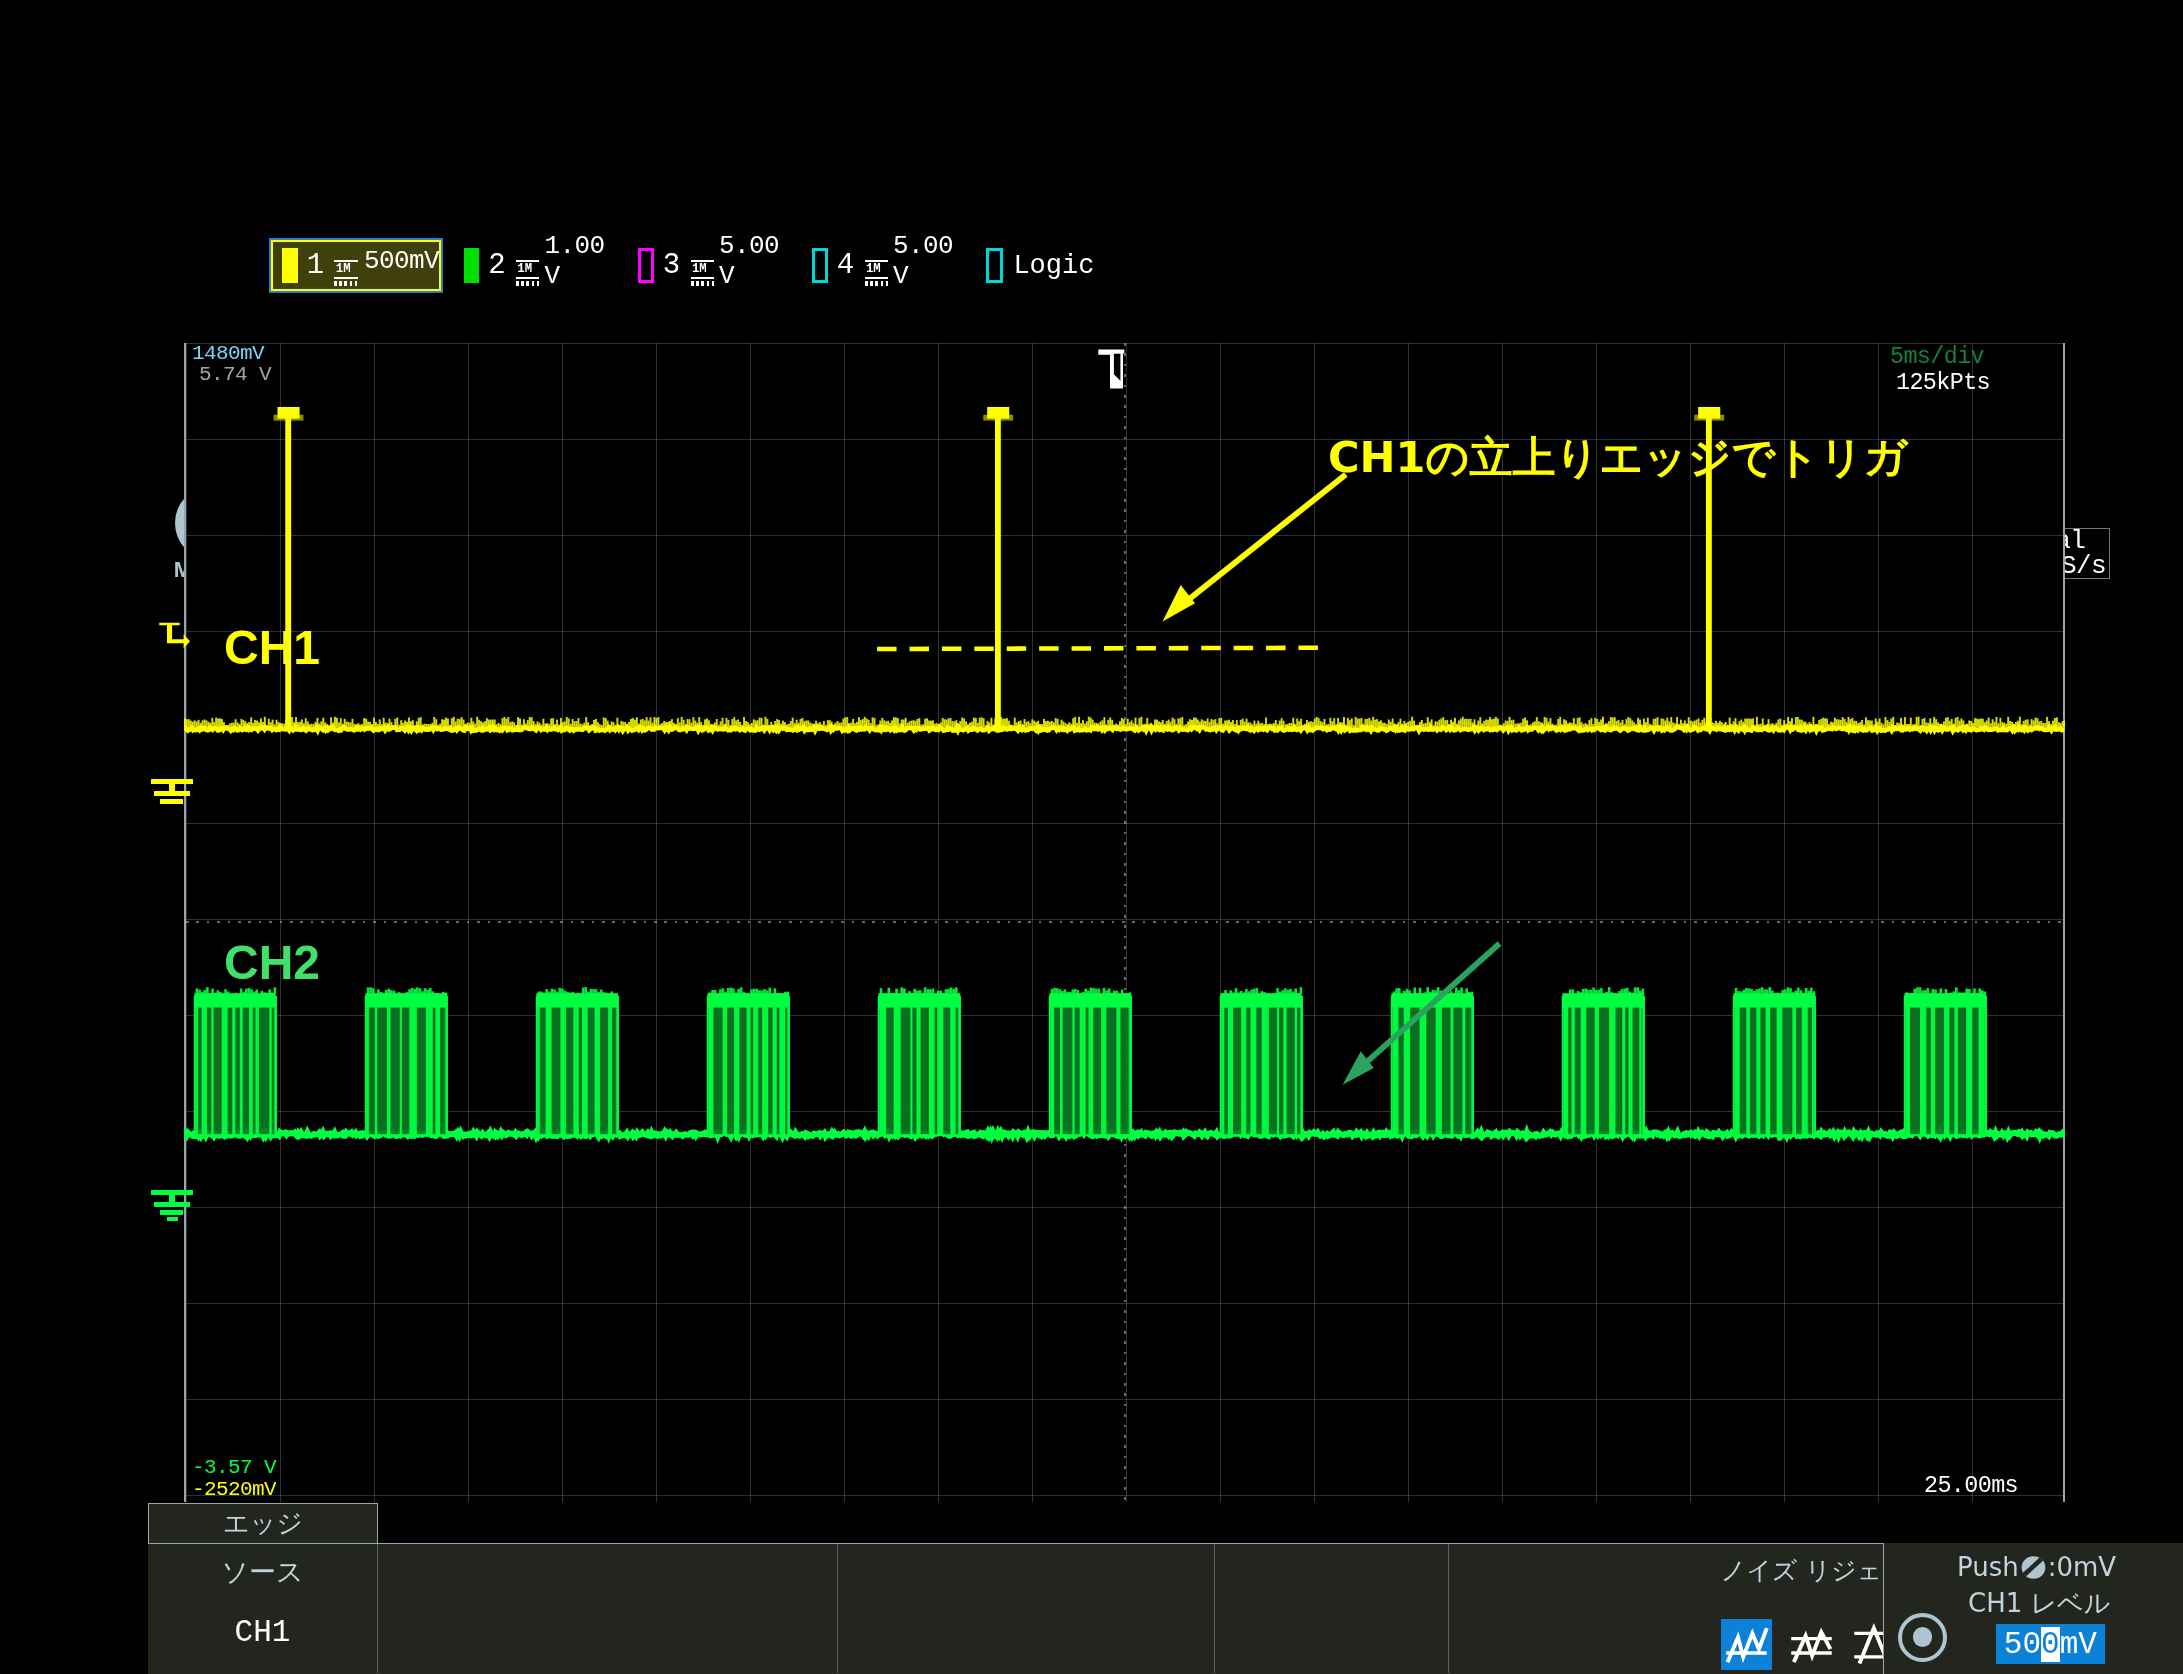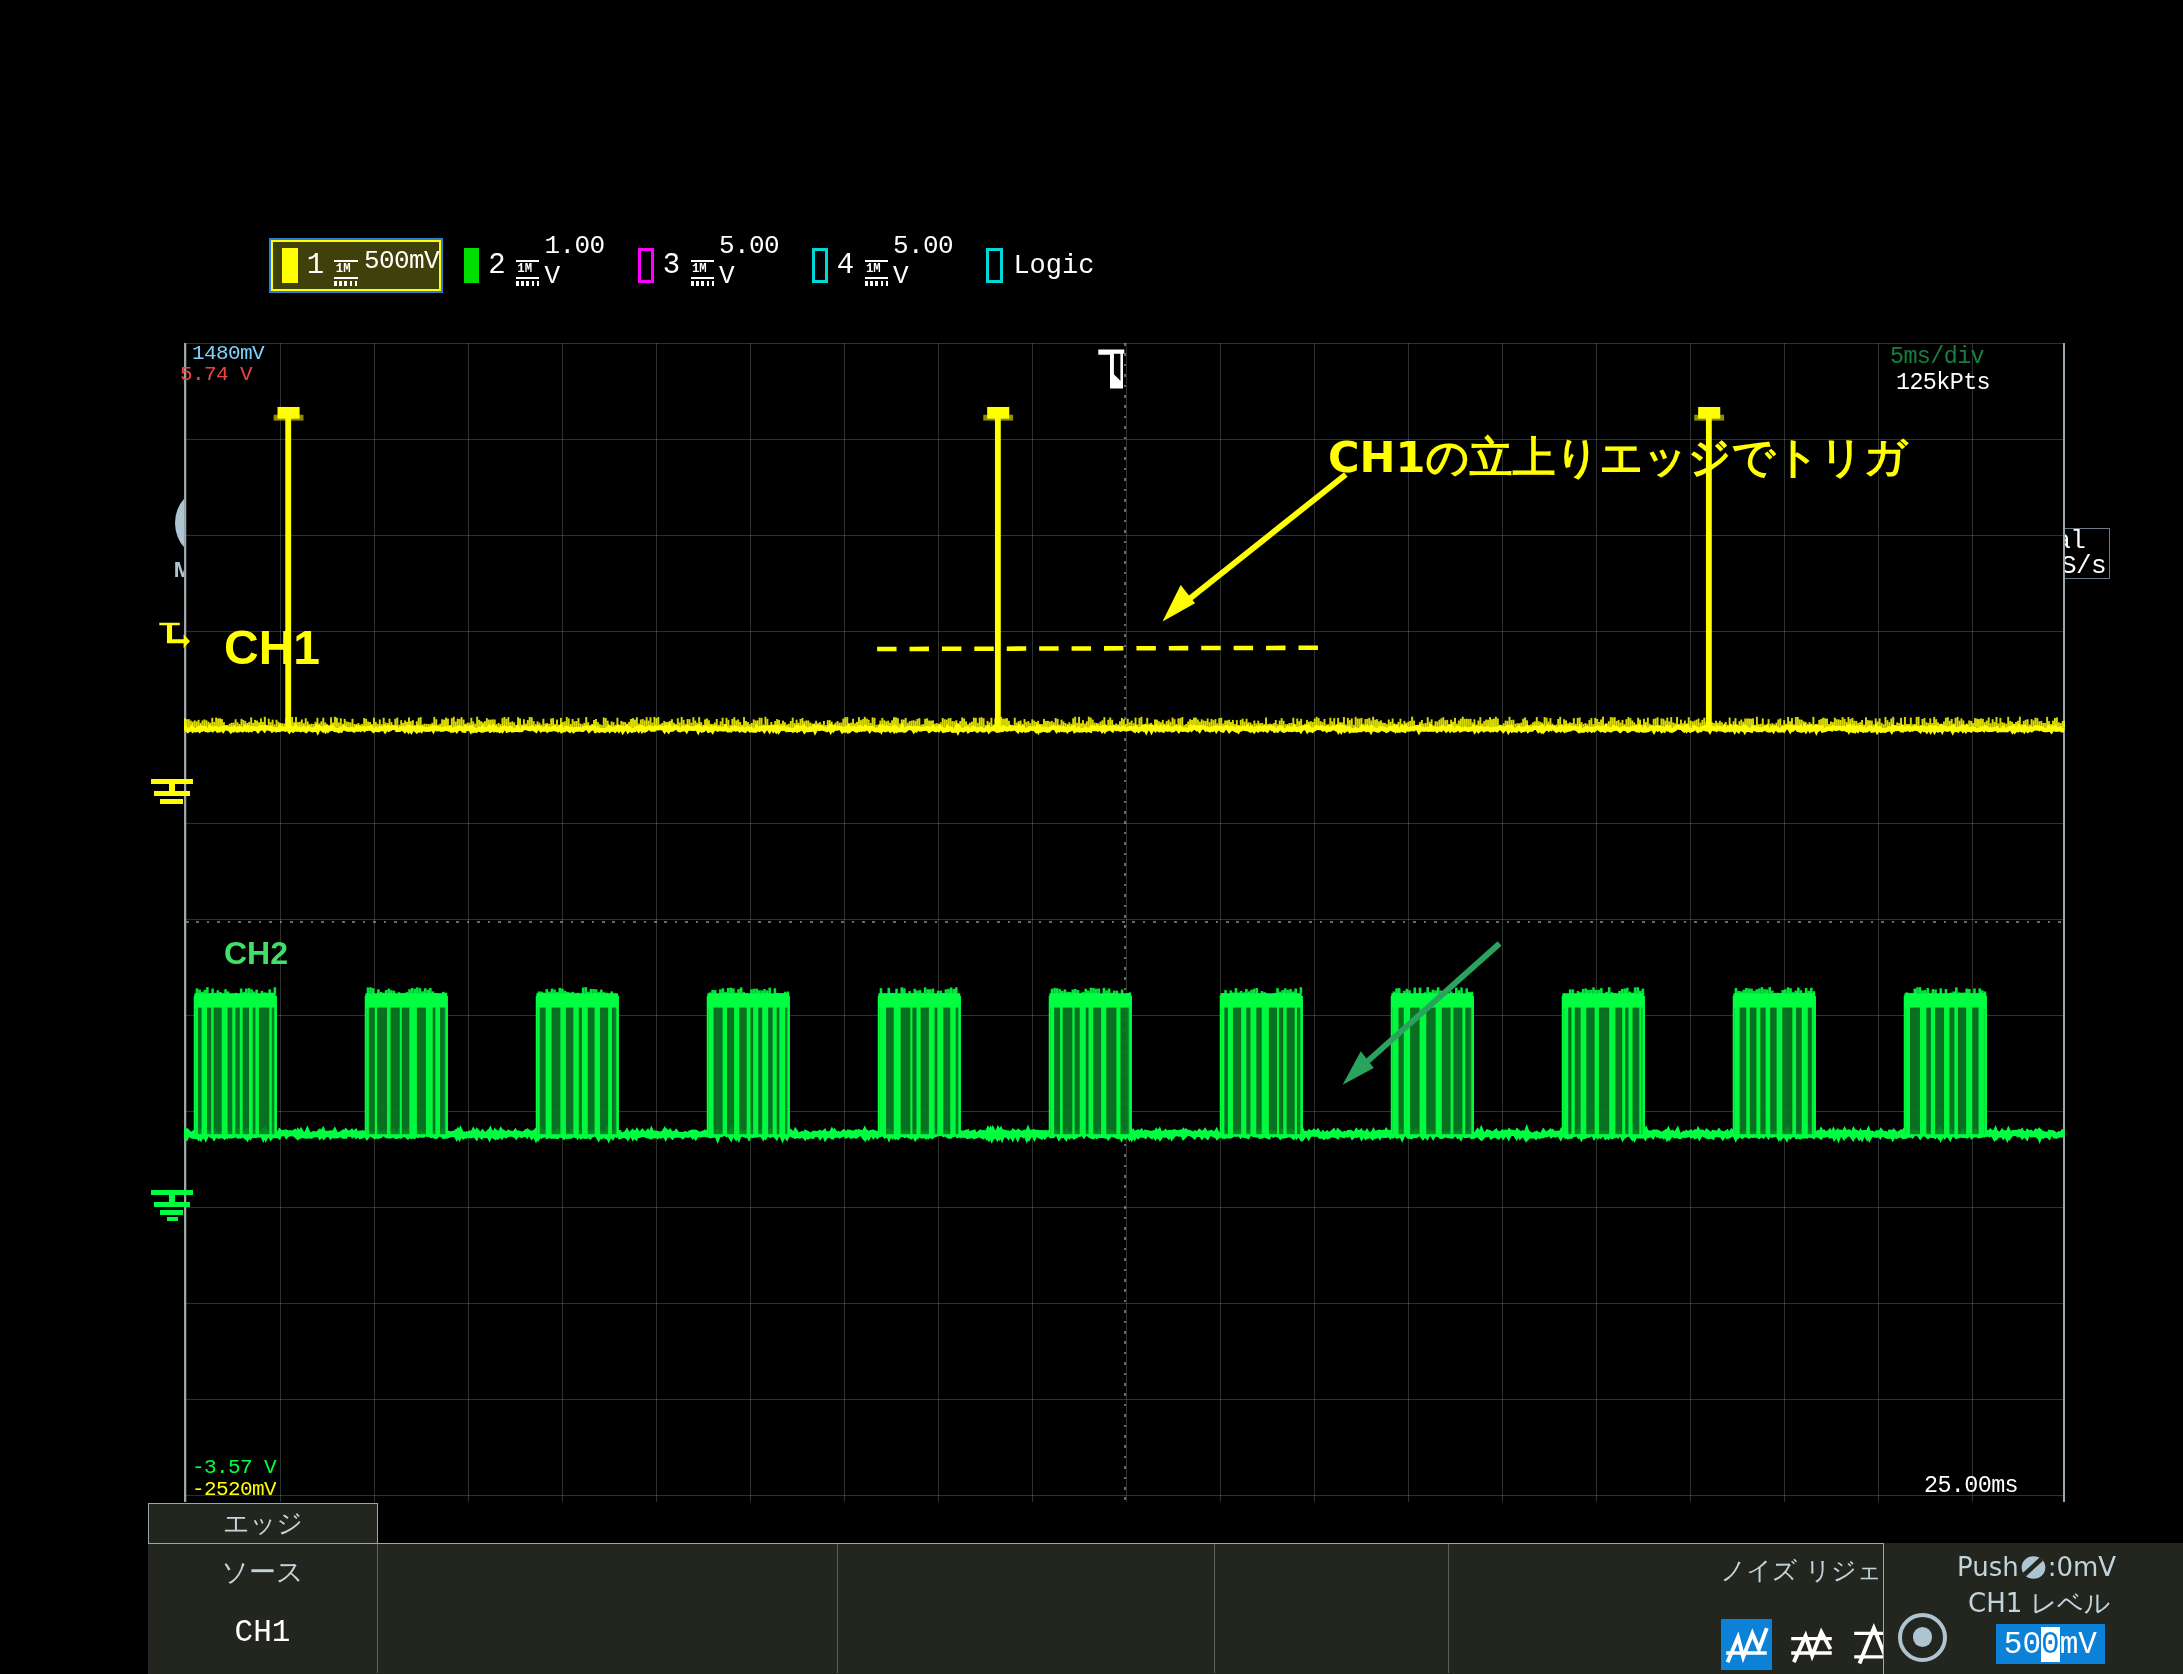--- a/index.html
+++ b/index.html
@@ -60,21 +60,21 @@
       repeating-linear-gradient(to bottom, rgba(150,165,160,.30) 0 1.3px, transparent 1.3px 96px);
   }
   #gridcenter-v{position:absolute;left:938px;top:0;width:1.9px;height:100%;
     background:repeating-linear-gradient(to bottom,rgba(180,195,190,.55) 0 2.6px,transparent 2.6px 10.4px);}
   #gridcenter-h{position:absolute;top:578px;left:0;width:100%;height:1.9px;
     background:repeating-linear-gradient(to right,rgba(180,195,190,.55) 0 2.6px,transparent 2.6px 10.4px);}
 
   
   .readout{position:absolute;font-family:"Liberation Mono",monospace;font-size:21px;letter-spacing:-0.6px;line-height:1.05;}
   #ro-tl1{left:192px;top:343px;color:#7dd3fc;}
-  #ro-tl2{left:180px;top:364px;color:#ef4444;}
+  #ro-tl2{left:199px;top:364px;color:#a3a3a3;}
   #ro-tr1{left:1890px;top:345px;color:#15803d;font-size:23.4px;}
   #ro-tr2{left:1896px;top:371px;color:#fff;font-size:23.4px;}
   #ro-bl1{left:192px;top:1457px;color:#00ff40;}
   #ro-bl2{left:192px;top:1479px;color:#ffff00;overflow:hidden;height:21px;}
   #ro-br{left:1924px;top:1474px;color:#fff;font-size:23.4px;}
 
   
   #trig-marker{position:absolute;left:1097px;top:348px;width:39px;height:42px;}
 
   
@@ -92,21 +92,21 @@
 
   
   #wave{position:absolute;left:184px;top:343px;width:1881px;height:1159px;overflow:hidden;}
 
   
   .anno{position:absolute;font-family:"DejaVu Sans",sans-serif;font-weight:bold;white-space:nowrap;}
   #anno1{left:500px;top:397px;color:#ffff00;font-size:45px;}
   #anno2{left:1328px;top:429px;color:#ffff00;font-size:43px;}
   #anno3{left:1457px;top:873px;color:#41e069;font-size:43px;}
   #chlabel1{left:224px;top:620px;color:#ffff00;font-size:48px;font-family:"Liberation Sans",sans-serif;}
-  #chlabel2{left:224px;top:935px;color:#41e069;font-size:32px;font-family:"Liberation Sans",sans-serif;}
+  #chlabel2{left:224px;top:935px;color:#41e069;font-size:48px;font-family:"Liberation Sans",sans-serif;}
 
   
   #edgetab{position:absolute;left:148px;top:1503px;width:230px;height:42px;
            background:#23261f;border:1.9px solid #9aa5ad;box-sizing:border-box;
            color:#c3d3dc;font-size:26px;text-align:center;line-height:38px;font-family:"DejaVu Sans",sans-serif;}
   #menubar{position:absolute;left:148px;top:1543px;width:2035px;height:131px;background:#23261f;border-top:1.9px solid #9aa5ad;box-sizing:border-box;}
   .mcell{position:absolute;top:0;height:129px;box-sizing:border-box;border-right:1.9px solid #59615c;}
   .mcell .title{position:absolute;left:0;top:10.4px;width:100%;text-align:center;color:#c3d3dc;font-size:27px;font-family:"DejaVu Sans",sans-serif;white-space:nowrap;}
   .mcell .value{position:absolute;left:0;top:71px;width:100%;text-align:center;color:#ffffff;font-size:31px;font-family:"Liberation Mono",monospace;}
   #pushcell{position:absolute;left:1883px;top:1543px;width:300px;height:131px;background:#23261f;border-left:1.9px solid #9aa5ad;box-sizing:border-box;}

